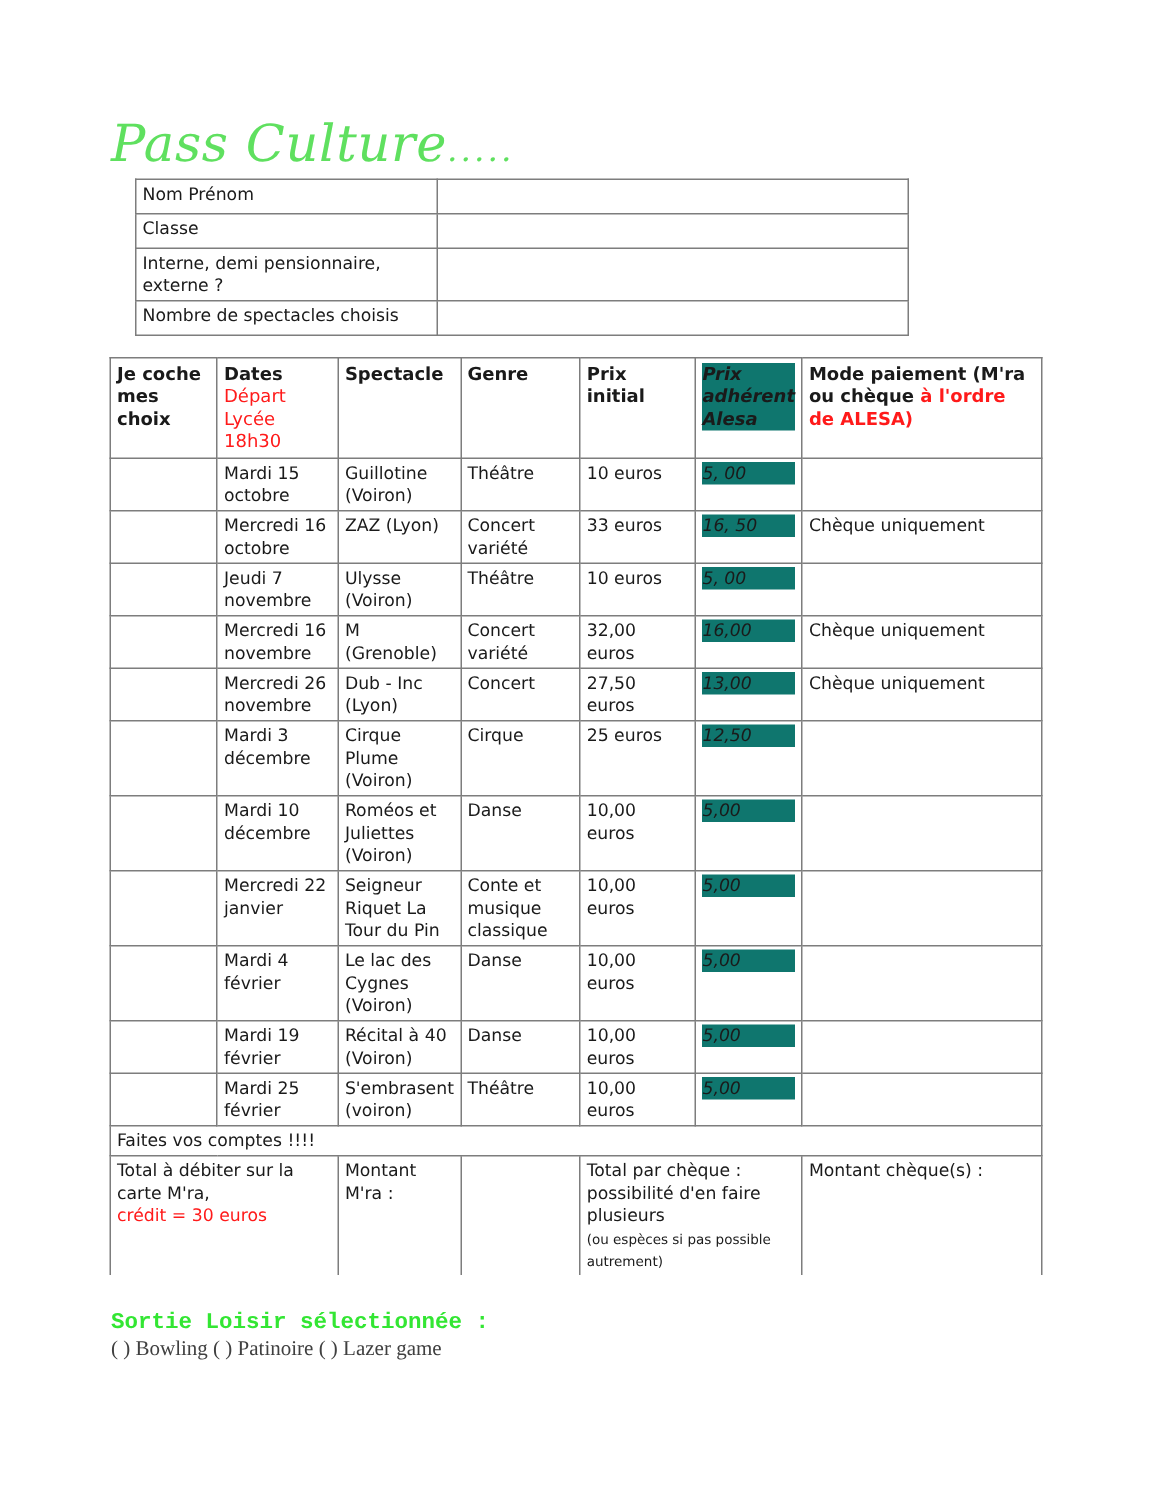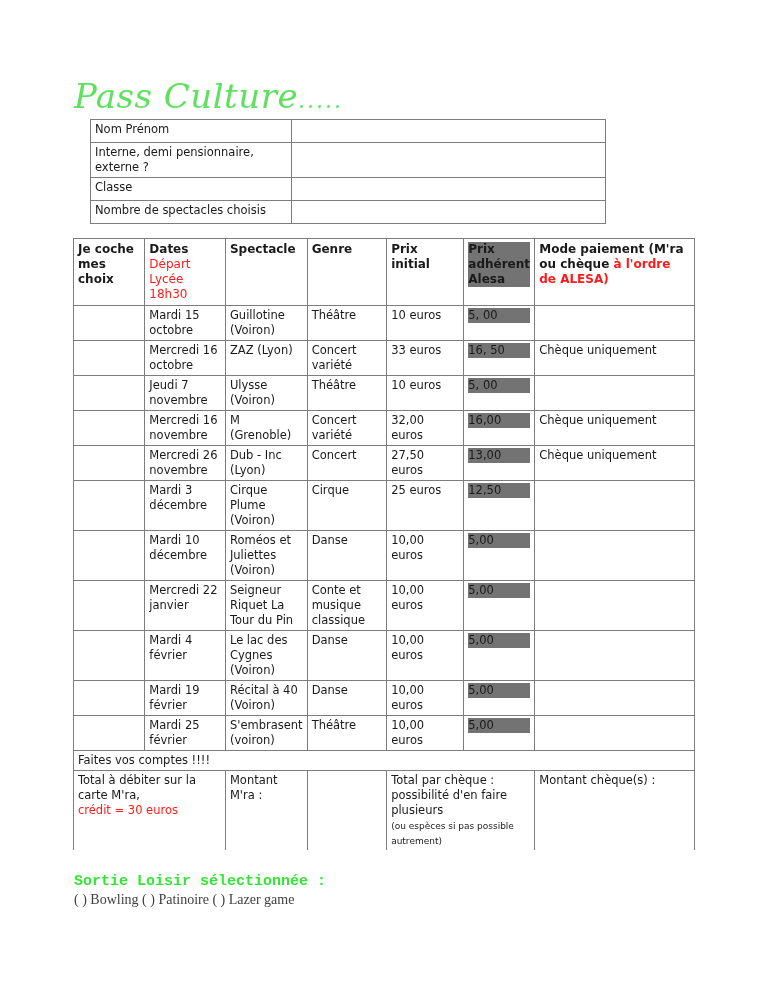--- a/index.html
+++ b/index.html
@@ -15,21 +15,21 @@
 
   .info { left: 90px; top: 119px; width: 516px; }
   .info td.lbl { width: 192px; }
   .info td { height: 18px; }
 
   .main { left: 73px; top: 238px; width: 622px; }
   .main th { font-weight: bold; font-size: 12px; padding: 3px 4px; }
   .main th .red, .red { color: #ff1a1a; }
   .main th .red { font-weight: normal; }
   .main th.mode .red { font-weight: bold; }
-  .gray { background: #737373; display: block; }
+  .gray { background: #0f766e; display: block; font-style: italic; }
   .small { font-size: 9px; line-height: 11px; }
 
   .c1 { width: 63px; } .c2 { width: 72px; } .c3 { width: 71px; } .c4 { width: 71px; }
   .c5 { width: 69px; } .c6 { width: 62px; } .c7 { width: 153px; }
 
   .bottomrow td { border-bottom: none; height: 68px; margin-left: 20px; }
 
   .loisir-title { position: absolute; left: 74px; top: 873px; font-family: Liberation Mono, monospace;
                   font-weight: bold; font-size: 15px; color: #33e633; }
   .loisir-opts { position: absolute; left: 74px; top: 892px; font-family: "Liberation Serif", serif;
@@ -40,25 +40,25 @@
 
 <div class="title"><span>Pass Culture</span><span class="dots">.....</span></div>
 
 <table class="info">
   <tbody>
       <tr>
     <td class="lbl">Nom Prénom</td>
     <td></td>
   </tr>
   <tr>
+    <td class="lbl">Classe</td>
+    <td></td>
+  </tr>
+  <tr>
     <td class="lbl">Interne, demi pensionnaire, externe ?</td>
-    <td></td>
-  </tr>
-  <tr>
-    <td class="lbl">Classe</td>
     <td></td>
   </tr>
   <tr>
     <td class="lbl">Nombre de spectacles choisis</td>
     <td></td>
   </tr>
 </tbody>
   </table>
 
 <table class="main" id="main-table">

